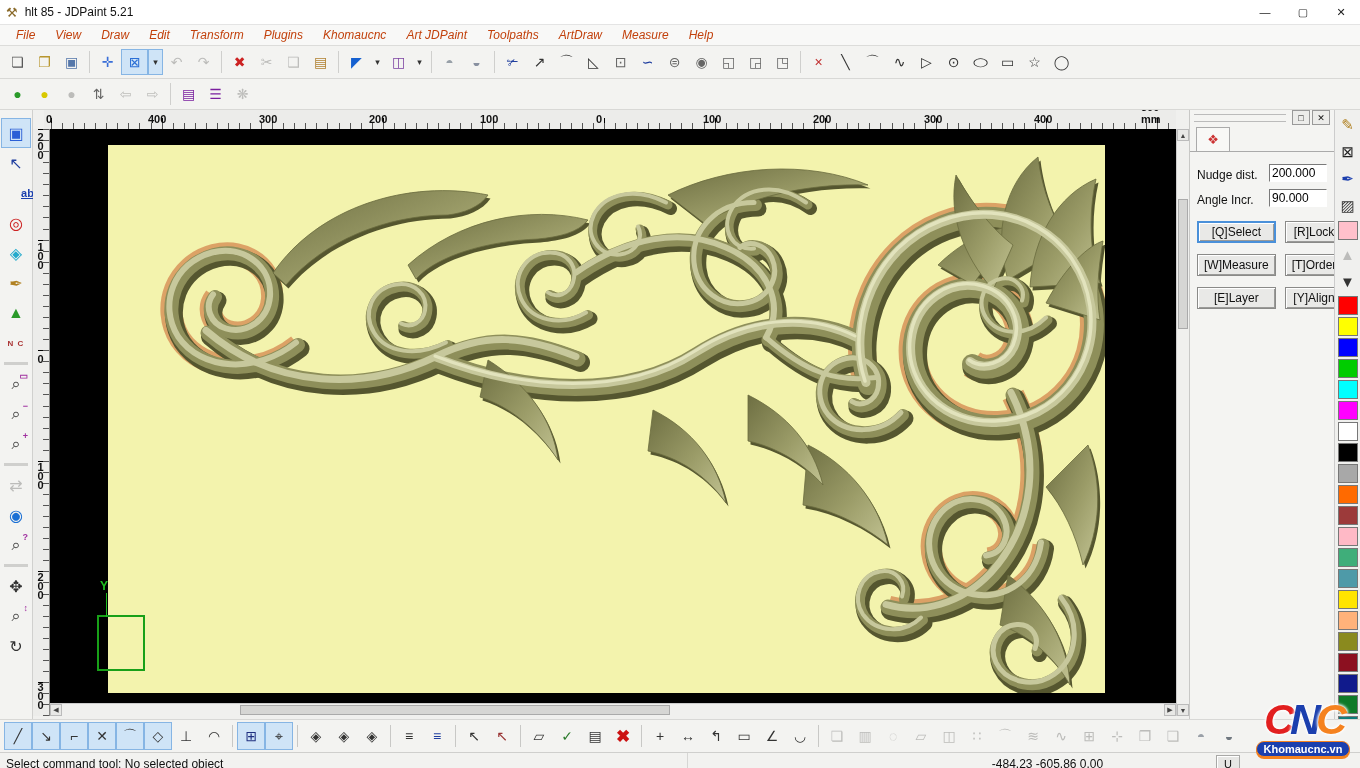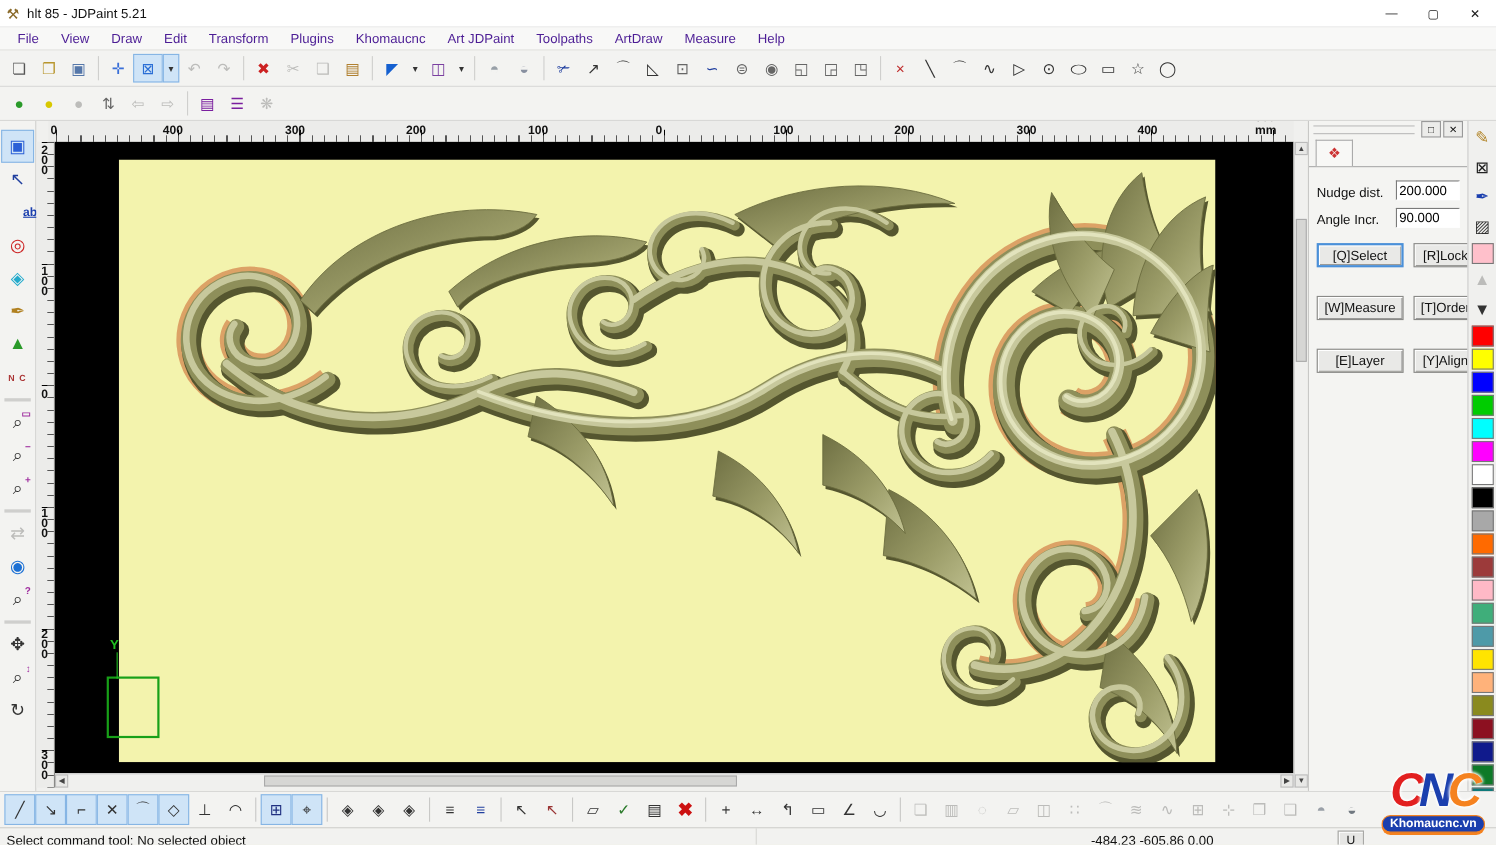--- a/index.html
+++ b/index.html
@@ -10,21 +10,21 @@
   
   .titlebar{height:24px;background:#fff;display:flex;align-items:center;padding-left:6px;
             font-size:12px;color:#111;border-bottom:1px solid #e4e4e4;}
   .appicon{font-size:13px;color:#8a6a2a;margin-right:7px;}
   .titletext{flex:0 0 auto;}
   .titlebar .spacer{flex:1;}
   .wbtn{width:38px;height:23px;display:flex;align-items:center;justify-content:center;
         font-size:11px;color:#222;}
   
   .menubar{height:20px;background:#f8f8f7;display:flex;align-items:center;font-size:12px;
-           color:#4c1d95;border-bottom:1px solid #dcdcda;padding-left:6px;}
+           color:#c2410c;border-bottom:1px solid #dcdcda;padding-left:6px;font-style:italic;}
   .mitem{padding:2px 10px;}
 
   
   .toolbar{background:#f3f3f1;border-bottom:1px solid #d8d8d6;display:flex;align-items:center;
            padding-left:4px;}
   .tb1{height:32px;}
   .tb2{height:30px;}
   .tbtn{width:25px;height:24px;display:flex;align-items:center;justify-content:center;
         font-size:14px;color:#333;border:1px solid transparent;flex:0 0 auto;}
   .tbtn.dd{width:13px;font-size:9px;color:#333;}
@@ -103,21 +103,21 @@
   .pctl{width:16px;height:13px;display:flex;align-items:center;justify-content:center;
         font-size:9px;border:1px solid #999;background:#ececea;margin-left:2px;}
   .ptabrow{height:26px;border-bottom:1px solid #aaa;display:flex;align-items:flex-end;padding-left:6px;}
   .ptab{width:32px;height:23px;background:#f8f8f6;border:1px solid #aaa;border-bottom:none;
         display:flex;align-items:center;justify-content:center;color:#c33;font-size:13px;}
   .pcontent{padding:12px 7px 0 7px;}
   .pfield{display:flex;align-items:flex-end;justify-content:space-between;margin-bottom:7px;}
   .plabel{flex:0 0 auto;}
   .pinput{width:52px;height:16px;font-family:"Liberation Sans",sans-serif;font-size:12px;
           border:1px solid;border-color:#7a7a7a #fff #fff #7a7a7a;background:#fff;padding:0 2px;}
-  .pbtns{display:grid;grid-template-columns:1fr 1fr;gap:26px 9px;margin-top:14px;}
+  .pbtns{display:grid;grid-template-columns:1fr 1fr;gap:11px 9px;margin-top:14px;}
   .pbtn{height:22px;font-family:"Liberation Sans",sans-serif;font-size:12px;color:#111;
         background:#e9e9e7;border:1px solid #8a8a88;
         box-shadow:inset 1px 1px 0 #fff,inset -1px -1px 0 #9a9a98;}
   .pbtn.focus{border:2px solid #4a90d9;}
 
   
   .palette{position:absolute;left:1334px;top:0;width:26px;height:609px;background:#f0f0ee;
            border-left:1px solid #ccc;box-sizing:border-box;display:flex;flex-direction:column;
            align-items:center;padding-top:3px;overflow:hidden;}
   .ptool{width:22px;height:22px;display:flex;align-items:center;justify-content:center;

